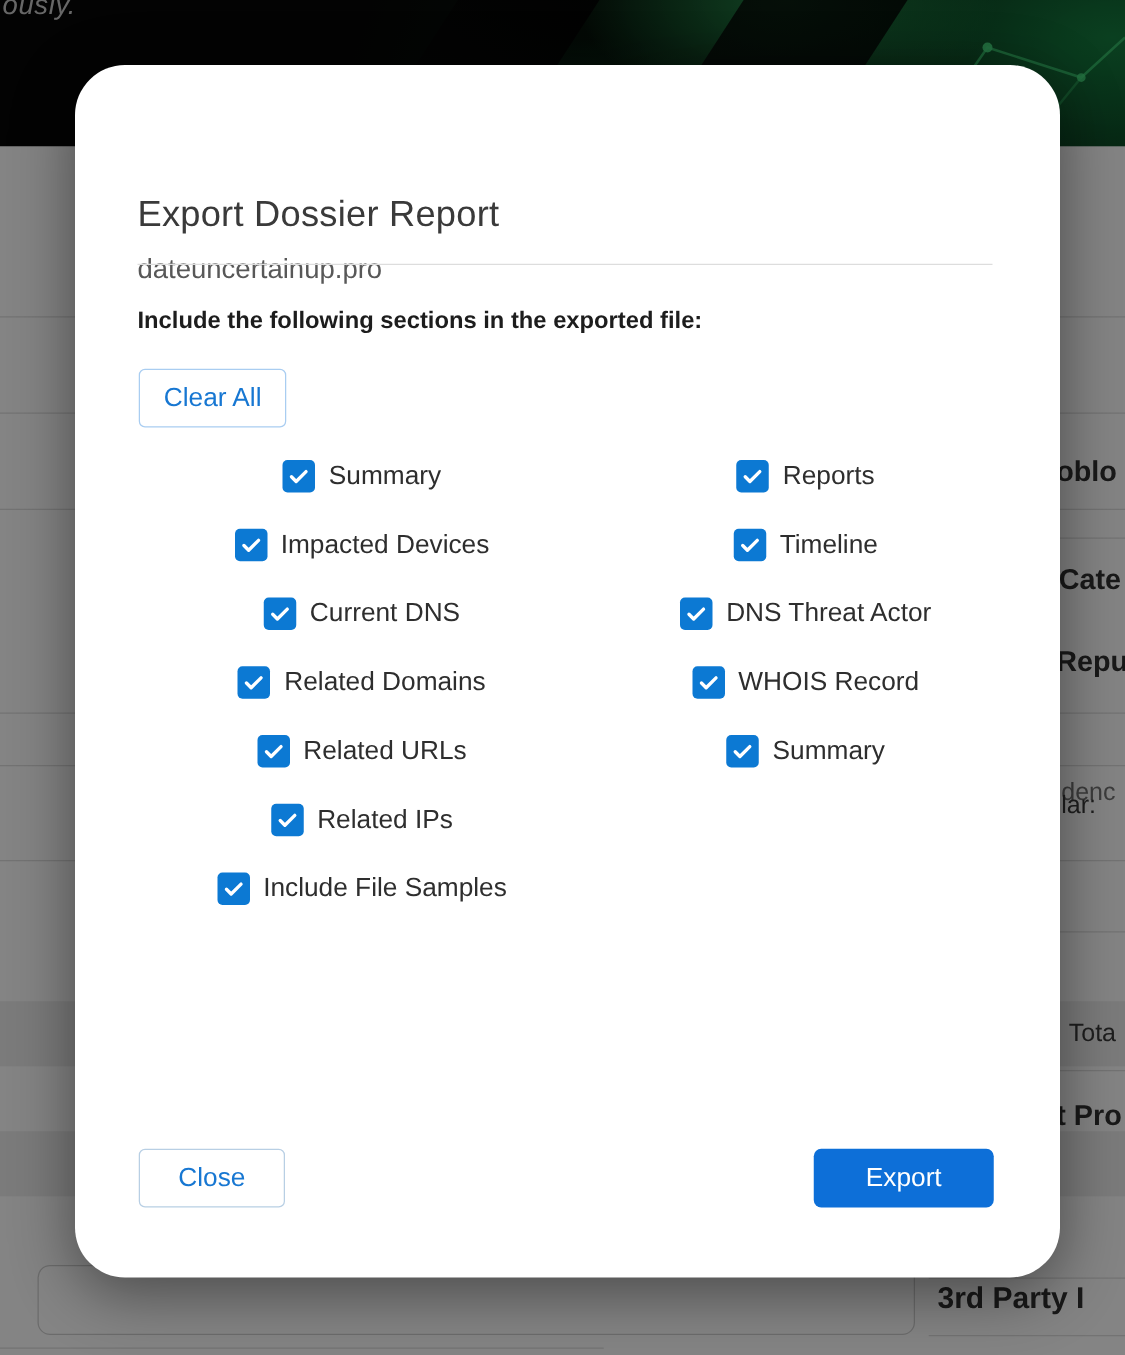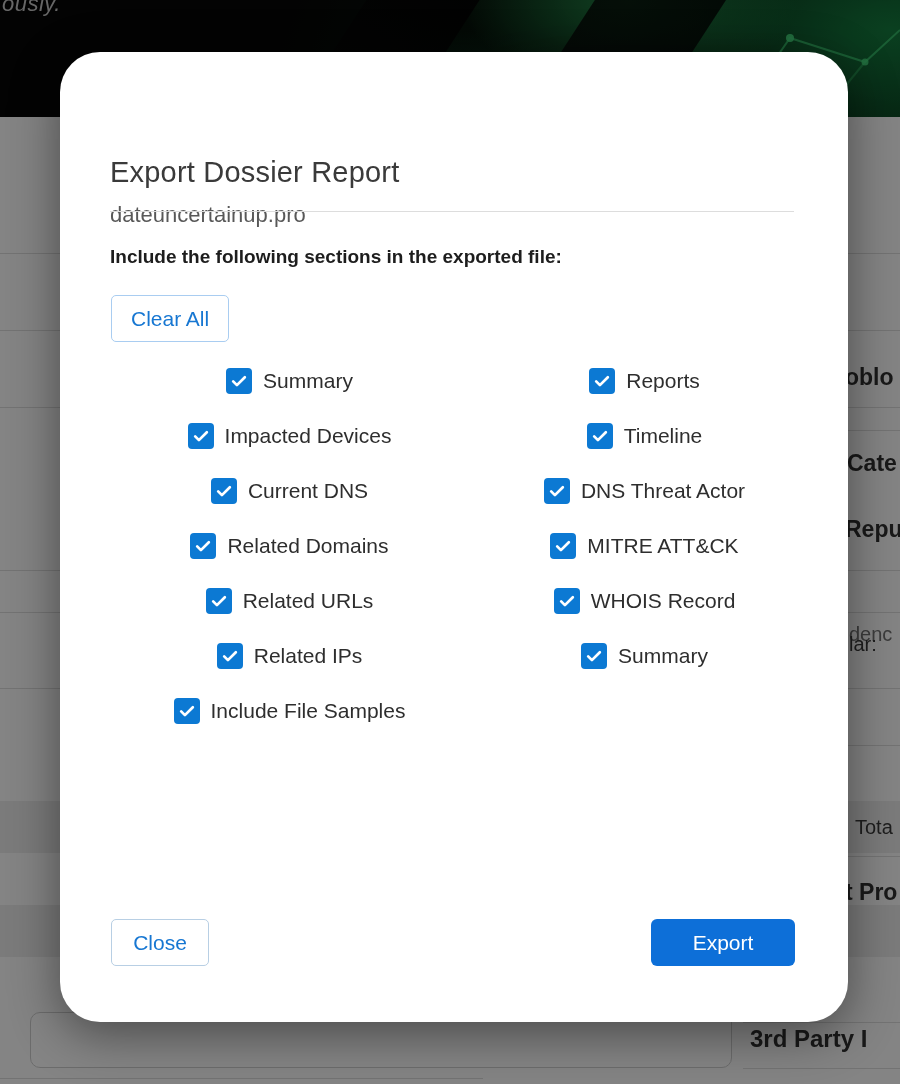--- a/index.html
+++ b/index.html
@@ -83,21 +83,21 @@
   .checkbox-cols{position:absolute;left:52px;top:316px;display:flex;}
   .checkbox-col{width:355px;display:flex;flex-direction:column;gap:29px;align-items:center;}
   .cb-item{display:flex;align-items:center;gap:11px;height:26px;cursor:pointer;}
   .cb-box{
     width:26px;height:26px;border-radius:4px;background:#0c79d3;flex:none;
     display:flex;align-items:center;justify-content:center;
   }
   .cb-box svg{display:block;}
   .cb-label{font-size:21px;color:#2e2e2e;}
   .close-btn{
-    position:absolute;left:51px;top:867px;width:98px;height:47px;
+    position:absolute;left:51px;top:867px;width:117px;height:47px;
     background:#fff;border:1px solid #b8cfe4;border-radius:5px;
     color:#1777d2;font-size:21px;font-family:inherit;cursor:pointer;
   }
   .export-btn{
     position:absolute;left:591px;top:867px;width:144px;height:47px;
     background:#0d6fd8;border:none;border-radius:6px;
     color:#fff;font-size:21px;font-family:inherit;cursor:pointer;
   }
 </style>
 </head>
@@ -238,28 +238,20 @@
               </svg>
             </span>
           <span class="cb-label">DNS Threat Actor</span>
         </div>
         <div class="cb-item">
           <span class="cb-box">
               <svg width="20" height="20" viewBox="0 0 24 24">
                 <path d="M5 12.5l4.5 4.5L19 7.5" stroke="#fff" stroke-width="3.2" fill="none" stroke-linecap="round" stroke-linejoin="round"></path>
               </svg>
             </span>
-          <span class="cb-label">MITRE ATT&amp;CK</span>
-        </div>
-        <div class="cb-item">
-          <span class="cb-box">
-              <svg width="20" height="20" viewBox="0 0 24 24">
-                <path d="M5 12.5l4.5 4.5L19 7.5" stroke="#fff" stroke-width="3.2" fill="none" stroke-linecap="round" stroke-linejoin="round"></path>
-              </svg>
-            </span>
           <span class="cb-label">WHOIS Record</span>
         </div>
         <div class="cb-item">
           <span class="cb-box">
               <svg width="20" height="20" viewBox="0 0 24 24">
                 <path d="M5 12.5l4.5 4.5L19 7.5" stroke="#fff" stroke-width="3.2" fill="none" stroke-linecap="round" stroke-linejoin="round"></path>
               </svg>
             </span>
           <span class="cb-label">Summary</span>
         </div>

